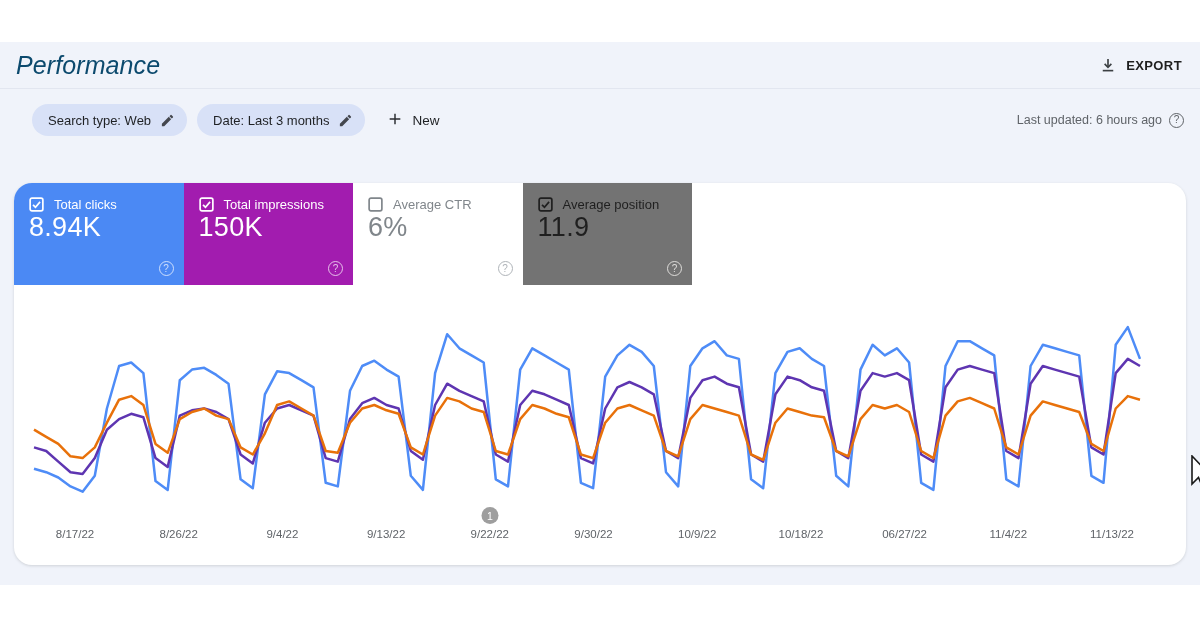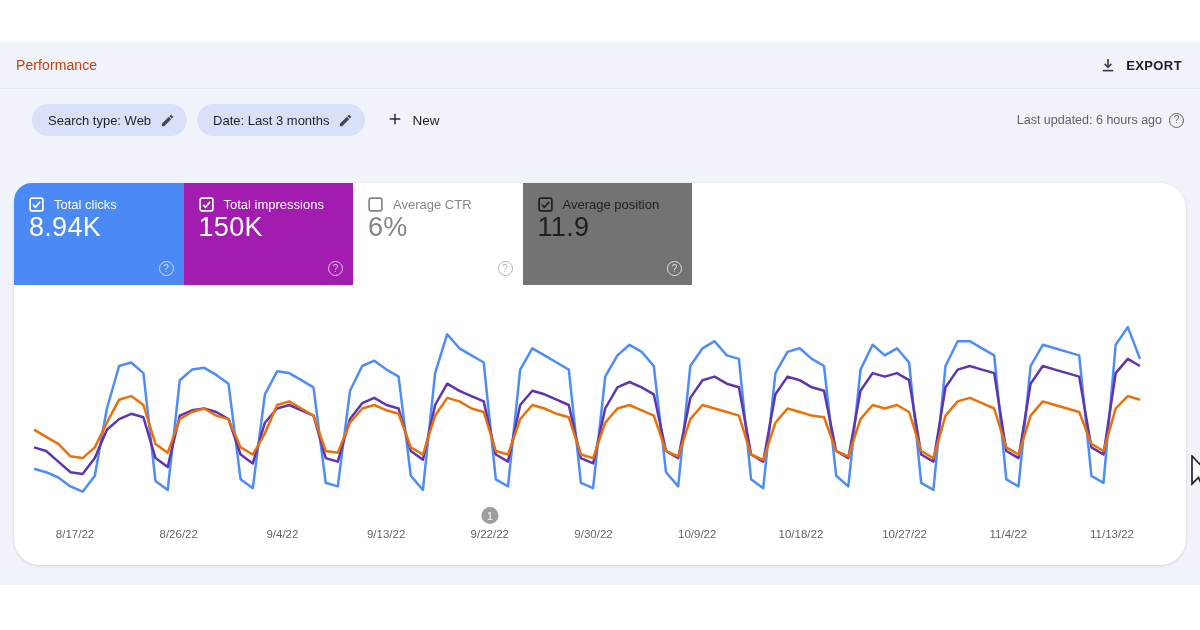--- a/index.html
+++ b/index.html
@@ -12,21 +12,21 @@
   }
   .app {
     position:absolute; left:0; top:42px; width:1200px; height:543px;
     background:#f0f3fa;
   }
   
   .header {
     height:47px; display:flex; align-items:center;
     padding:0 18px 0 16px; border-bottom:1px solid #e2e6f0;
   }
-  .page-title { font-size:14px; color:#c2410c; letter-spacing:.1px; }
+  .page-title { font-size:25px; color:#0c4a6e; letter-spacing:.1px;font-style:italic; }
   .export-btn {
     margin-left:auto; display:flex; align-items:center; gap:9px;
     font-size:13px; font-weight:bold; letter-spacing:.4px; color:#1f1f1f;
     background:none; border:none; cursor:pointer;
     font-family:"Liberation Sans", sans-serif;
   }
   .export-btn svg { display:block; }
   
   .filters {
     display:flex; align-items:center; padding:15px 16px 0 32px; gap:10px;
@@ -47,21 +47,21 @@
     font-size:12.5px; color:#5f6368;
   }
   .help-ring {
     width:15px; height:15px; border:1.4px solid currentColor; border-radius:50%;
     display:flex; align-items:center; justify-content:center;
     font-size:10px; line-height:1; flex:0 0 auto;
   }
   
   .panel {
     position:absolute; left:14px; top:141px; width:1172px; height:382px;
-    background:#ffffff; border-radius:26px;
+    background:#ffffff; border-radius:18px;
     box-shadow:0 1px 3px rgba(60,64,67,.18);
   }
   .metrics { display:flex; height:102px; }
   .metric {
     width:169.5px; height:102px; position:relative;
     padding:14px 14px 0 15px; cursor:pointer; flex:0 0 auto;
   }
   .m-clicks      { background:#4b89f4; color:#ffffff; border-top-left-radius:18px; }
   .m-impressions { background:#a21caf; color:#ffffff; }
   .m-ctr         { background:#ffffff; color:#80868b; }
@@ -210,21 +210,21 @@
 
     <div class="xaxis">
         <span class="x-tick" style="left: 61px;">8/17/22</span>
         <span class="x-tick" style="left: 164.7px;">8/26/22</span>
         <span class="x-tick" style="left: 268.4px;">9/4/22</span>
         <span class="x-tick" style="left: 372.1px;">9/13/22</span>
         <span class="x-tick" style="left: 475.8px;">9/22/22</span>
         <span class="x-tick" style="left: 579.5px;">9/30/22</span>
         <span class="x-tick" style="left: 683.2px;">10/9/22</span>
         <span class="x-tick" style="left: 786.9px;">10/18/22</span>
-        <span class="x-tick" style="left: 890.6px;">10/27/22</span>
+        <span class="x-tick" style="left: 890.6px;">06/27/22</span>
         <span class="x-tick" style="left: 994.3px;">11/4/22</span>
         <span class="x-tick" style="left: 1098px;">11/13/22</span>
       </div>
 
     <div class="marker-badge" style="left: 475.8px;">1</div>
 
   </div>
 
 </div>
 

